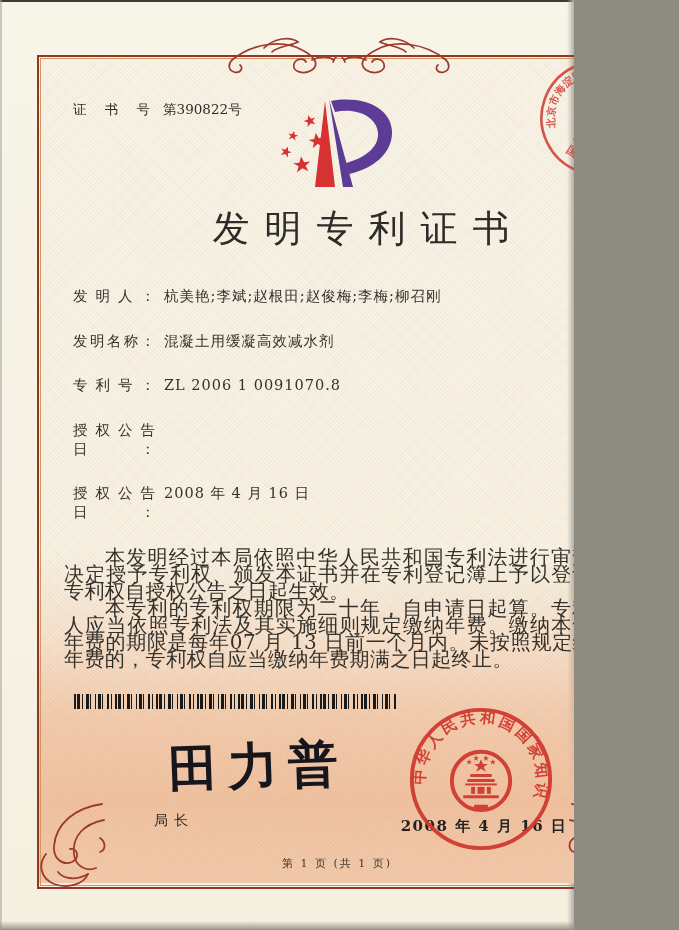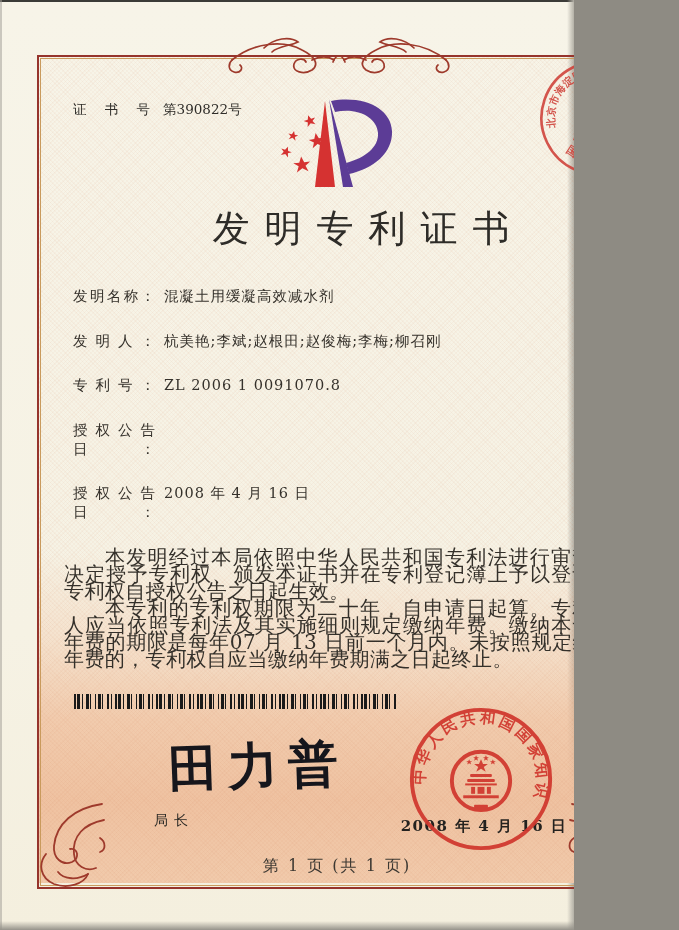--- a/index.html
+++ b/index.html
@@ -44,21 +44,21 @@
       #1a1a1a 3px 6px,rgba(0,0,0,0) 6px 7.5px,
       #1a1a1a 7.5px 8.5px,rgba(0,0,0,0) 8.5px 12px,
       #1a1a1a 12px 14.5px,rgba(0,0,0,0) 14.5px 16px,
       #1a1a1a 16px 17px,rgba(0,0,0,0) 17px 20.5px);}
   .director{position:absolute;left:114px;top:812px;font-size:14px;letter-spacing:6px;color:#2c2a26;margin-left:40px;}
   .signature{position:absolute;left:168px;top:733px;font-size:50px;font-weight:600;
              letter-spacing:10px;color:#16161c;transform:rotate(-2deg);z-index:4;}
   .sealdate{position:absolute;left:398px;top:817px;width:172px;text-align:center;z-index:4;
             font-size:15px;font-weight:700;letter-spacing:1.5px;color:#24221f;}
   .footer{position:absolute;left:37px;top:856px;width:600px;text-align:center;
-          font-size:16px;letter-spacing:2px;color:#3c3832;}
+          font-size:11px;letter-spacing:2px;color:#3c3832;}
   .office-seal{position:absolute;left:402px;top:700px;z-index:4;opacity:.95;filter:blur(.35px);}
   .tax-stamp{position:absolute;left:534px;top:54px;z-index:4;opacity:.88;filter:blur(.3px);}
 </style>
 </head>
 <body>
 
 <div class="stage">
 
   <svg width="0" height="0" style="position:absolute">
     <defs>
@@ -86,26 +86,26 @@
       <g fill="#5c3c96">
         <path d="M64,4 L88,92 L78,92 Z"></path>
         <path d="M66,6 C100,0 126,14 127,36 C128,58 108,74 84,79 L81,68 C100,63 114,52 113,38 C112,22 92,12 70,17 Z"></path>
       </g>
     </svg>
 
     <div class="title">发明专利证书</div>
 
     <div class="fields">
       <div class="frow">
+        <span class="flabel">发明人：</span>
+        <span class="fvalue">杭美艳;李斌;赵根田;赵俊梅;李梅;柳召刚</span>
+      </div>
+      <div class="frow">
         <span class="flabel">发明名称：</span>
         <span class="fvalue">混凝土用缓凝高效减水剂</span>
-      </div>
-      <div class="frow">
-        <span class="flabel">发明人：</span>
-        <span class="fvalue">杭美艳;李斌;赵根田;赵俊梅;李梅;柳召刚</span>
       </div>
       <div class="frow">
         <span class="flabel">专利号：</span>
         <span class="fvalue">ZL 2006 1 0091070.8</span>
       </div>
       <div class="frow">
         <span class="flabel">授权公告日：</span>
       </div>
       <div class="frow">
         <span class="flabel">授权公告日：</span>

